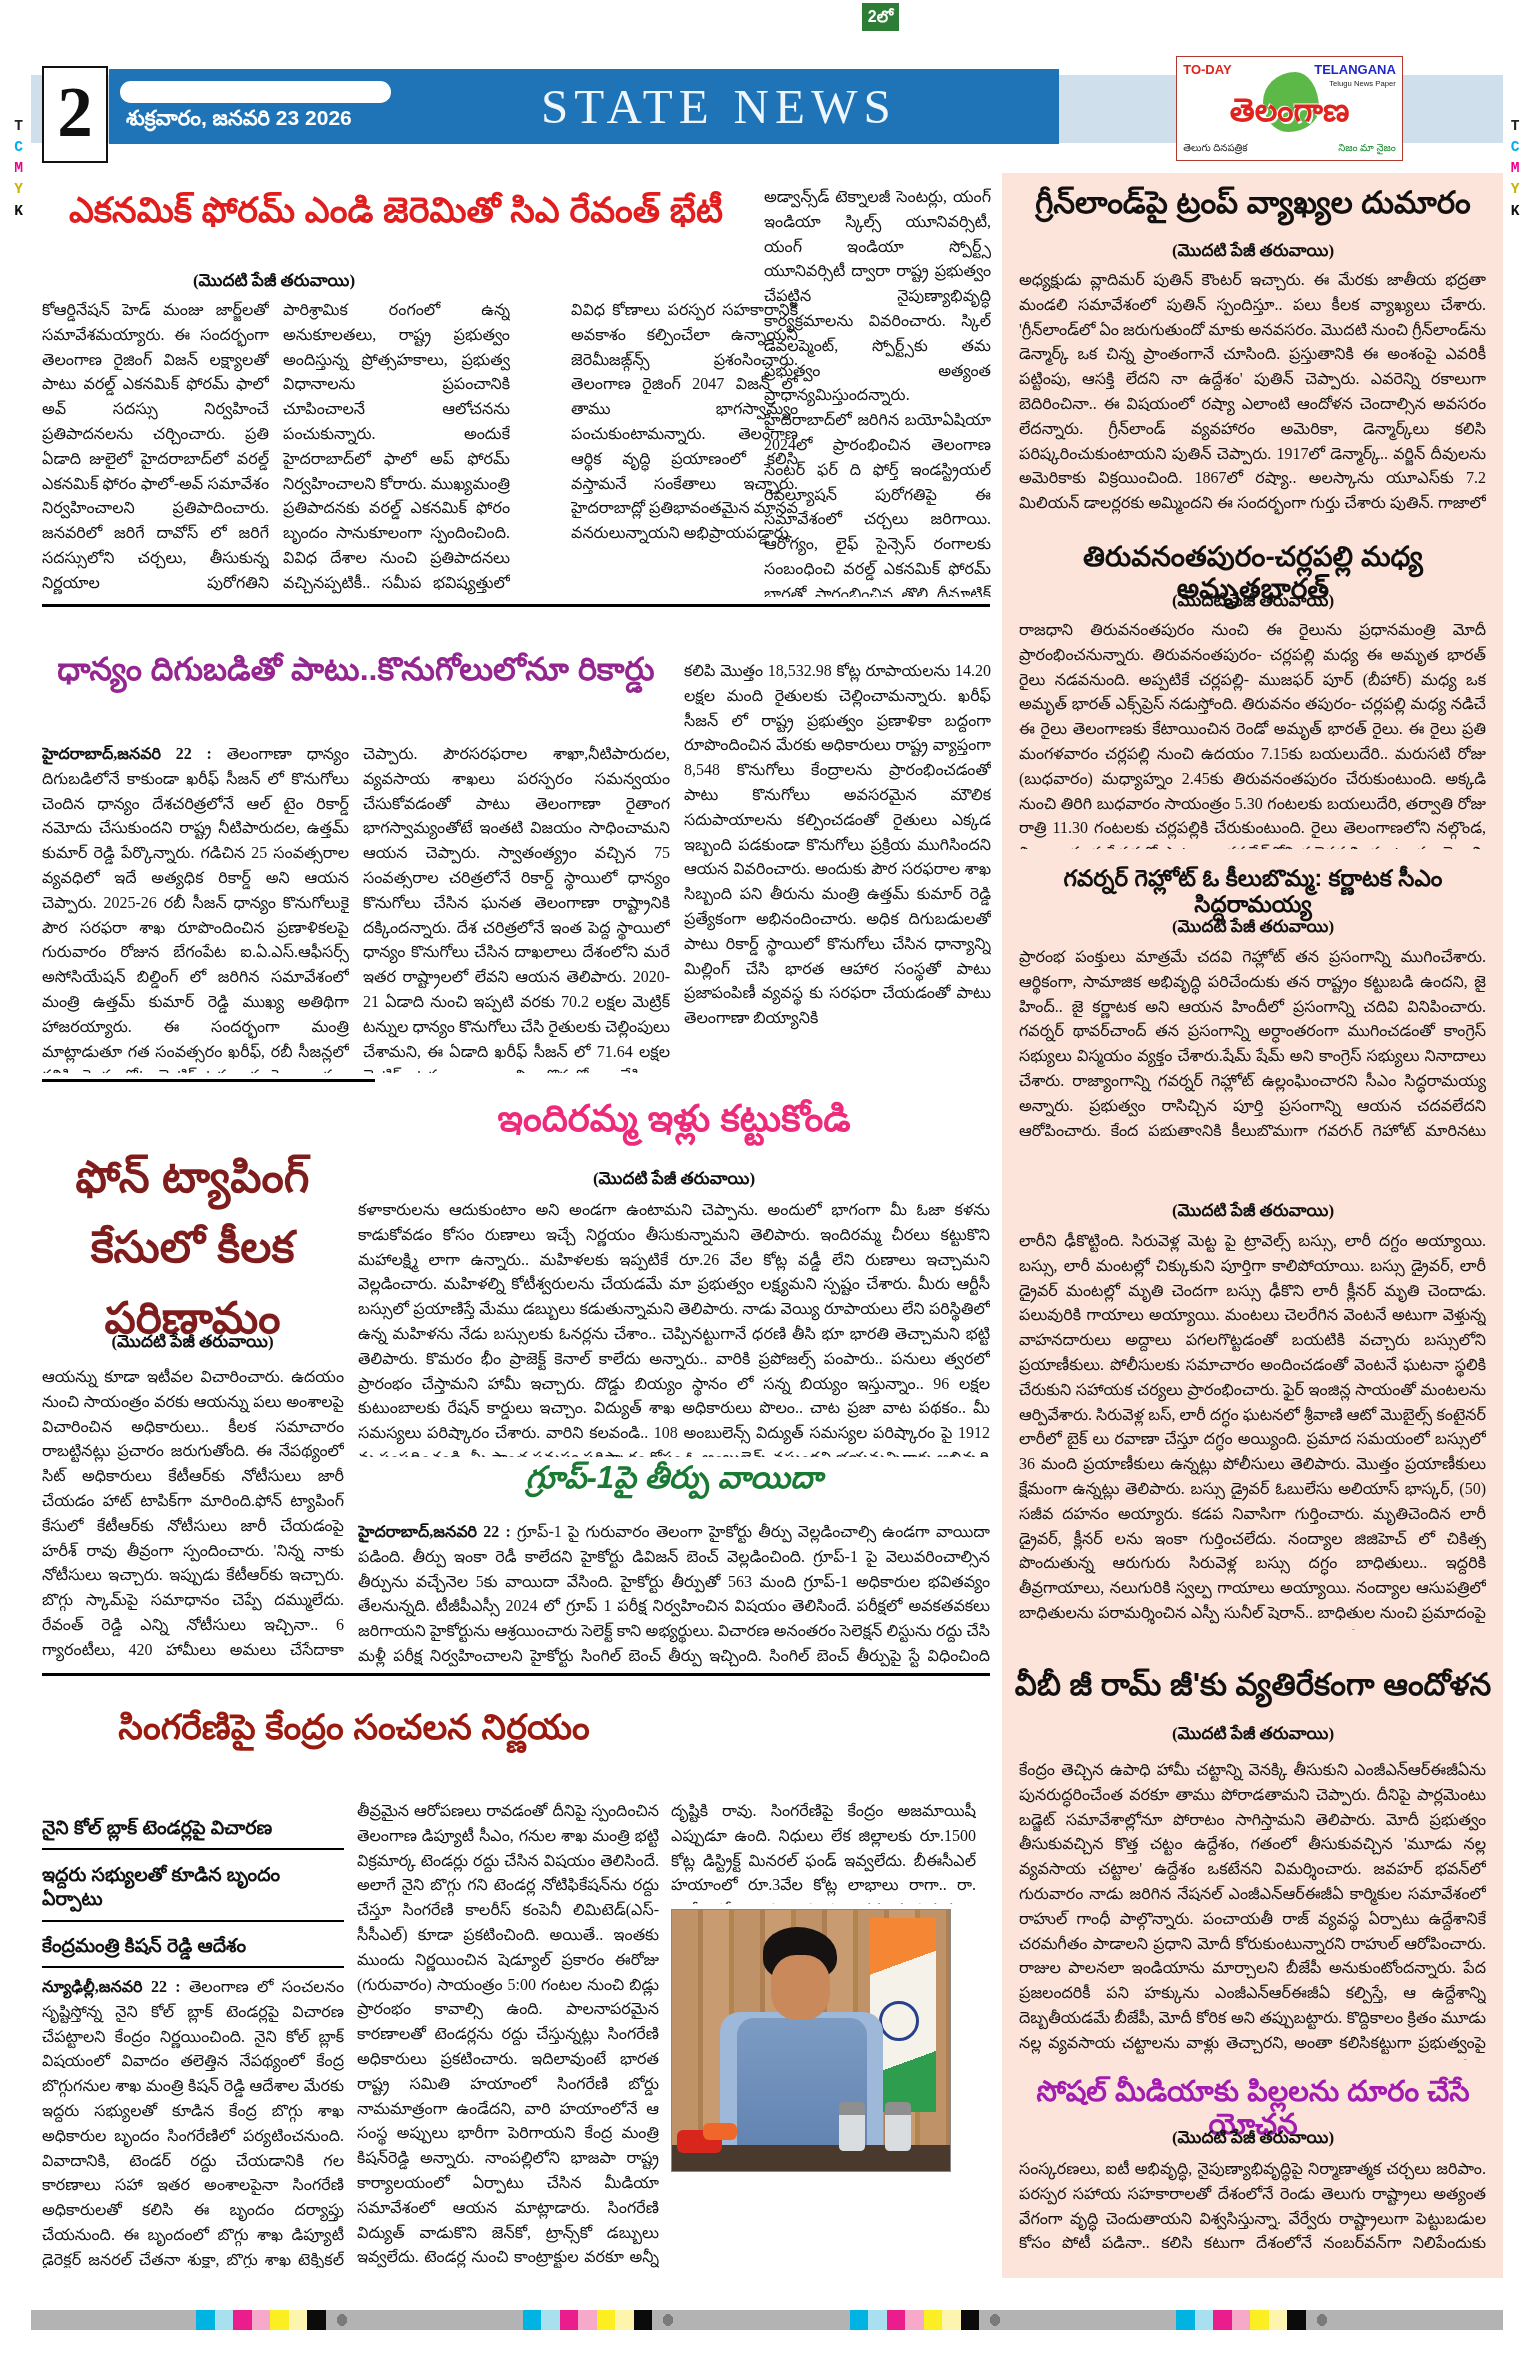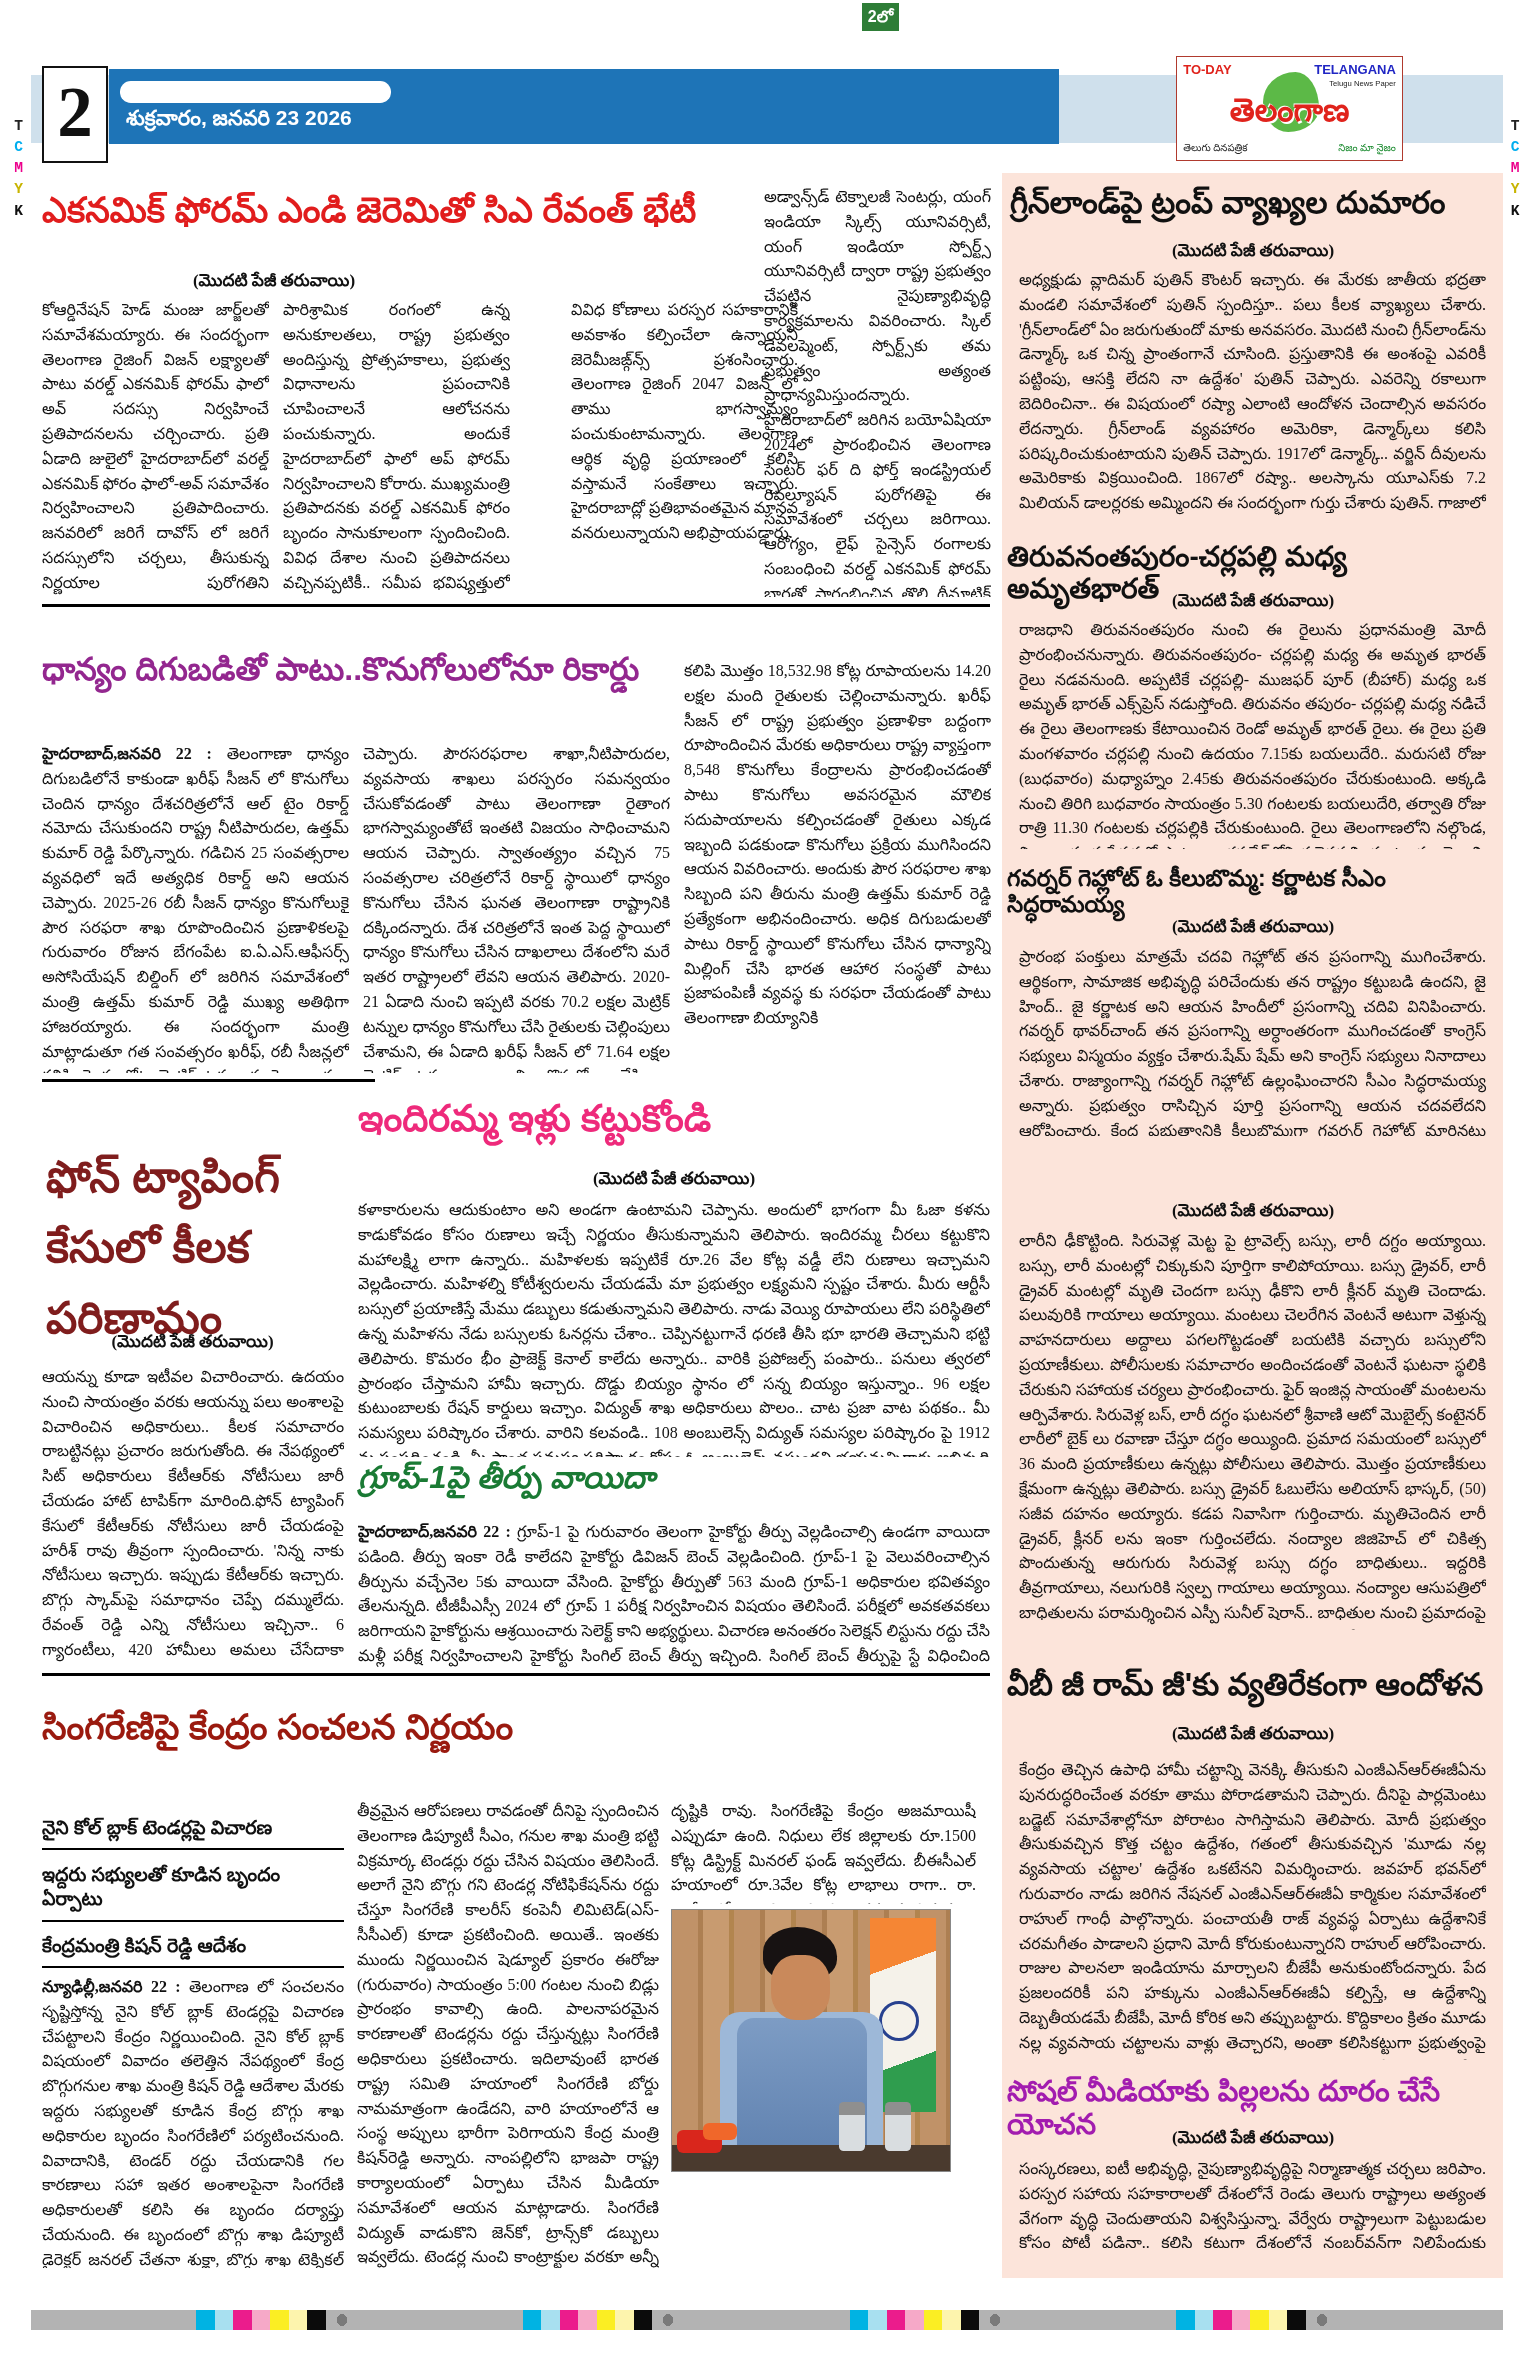--- a/index.html
+++ b/index.html
@@ -1,19 +1,19 @@
 <!DOCTYPE html>
 <html style="font-size:12.3px"><head>
 <meta charset="utf-8">
 <style>
   html,body{margin:0;padding:0;background:#ffffff;}
   #page{position:relative;width:1534px;height:2377px;background:#ffffff;overflow:hidden;
         font-family:"Liberation Serif",serif;color:#111;}
   .abs{position:absolute;}
-  .center{}
+  .center{text-align:center;}
   .headline{font-family:"Liberation Sans",sans-serif;font-weight:bold;line-height:1.15;}
   .bodytext{font-size:16px;line-height:1.55;text-align:justify;overflow:hidden;}
   .tagline{font-weight:bold;font-size:17px;text-align:center;}
   .dateline{font-weight:bold;}
   .rule{background:#000;height:3.1px;}
   .subhead{font-family:"Liberation Sans",sans-serif;font-weight:bold;font-size:19px;line-height:1.3;
            border-bottom:2.3px solid #000;padding-bottom:7.7px;margin-bottom:12.3px;}
   
   .lightstrip{background:#cfe0ec;}
   .banner{background:#1e74b7;}
@@ -71,20 +71,22 @@
 
   <div class="abs badge" style="left:862px;top:3.1px;width:37px;height:28px;">2లో</div>
 
   <div class="abs lightstrip" style="left:31px;top:75px;width:1472px;height:68px;"></div>
 
   <div class="abs pagenumbox" style="left:42px;top:66px;width:62px;height:93px;font-size:71px;line-height:89px;">2</div>
 
   <div class="abs banner" style="left:109px;top:69px;width:950px;height:75px;">
     <div class="abs pill" style="left:10.8px;top:12.3px;width:271px;height:21.6px;"></div>
     <div class="abs" style="left:17px;top:37px;font-family:'Liberation Sans',sans-serif;font-weight:bold;font-size:21px;color:#fff;">శుక్రవారం, జనవరి 23  2026</div>
+    <div class="abs" style="left:293px;right:23px;top:9.3px;text-align:center;font-family:'Liberation Serif',serif;
+                font-size:49px;color:#eef5fb;letter-spacing:6.2px;">STATE NEWS</div>
   </div>
 
   <div class="abs logo" style="left:1132px;top:56px;width:225px;height:103px;">
     <div class="abs" style="left:6.2px;top:4.6px;font-family:'Liberation Sans',sans-serif;font-weight:bold;font-size:13px;color:#e0231c;">TO-DAY</div>
     <div class="abs" style="right:6.2px;top:4.6px;font-family:'Liberation Sans',sans-serif;font-weight:bold;font-size:13px;color:#2026c4;">TELANGANA</div>
     <div class="abs" style="right:6.2px;top:21.6px;font-family:'Liberation Sans',sans-serif;font-size:7.7px;color:#222;">Telugu News Paper</div>
     <div class="abs" style="left:86px;top:15.4px;width:56px;height:60px;background:#5cb947;border-radius:58% 42% 55% 45%/50% 60% 40% 50%;"></div>
     <div class="abs" style="left:4.6px;top:35px;width:216px;text-align:center;font-family:'Liberation Sans',sans-serif;
                 font-weight:bold;font-size:32px;color:#e0231c;text-shadow:1.5px 1.5px 0 #fff,-0.8px -0.8px 0 #fff;">తెలంగాణ</div>
     <div class="abs" style="left:6.2px;bottom:3.9px;font-size:10px;color:#222;">తెలుగు దినపత్రిక</div>

